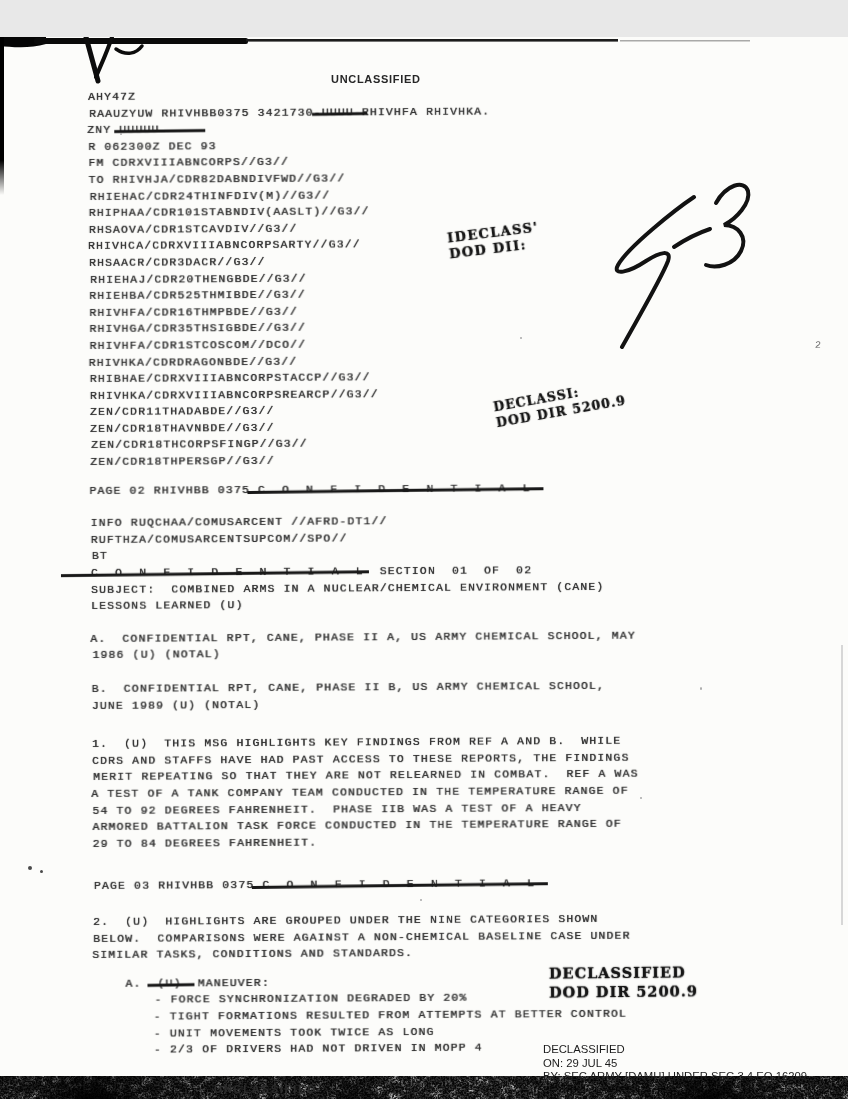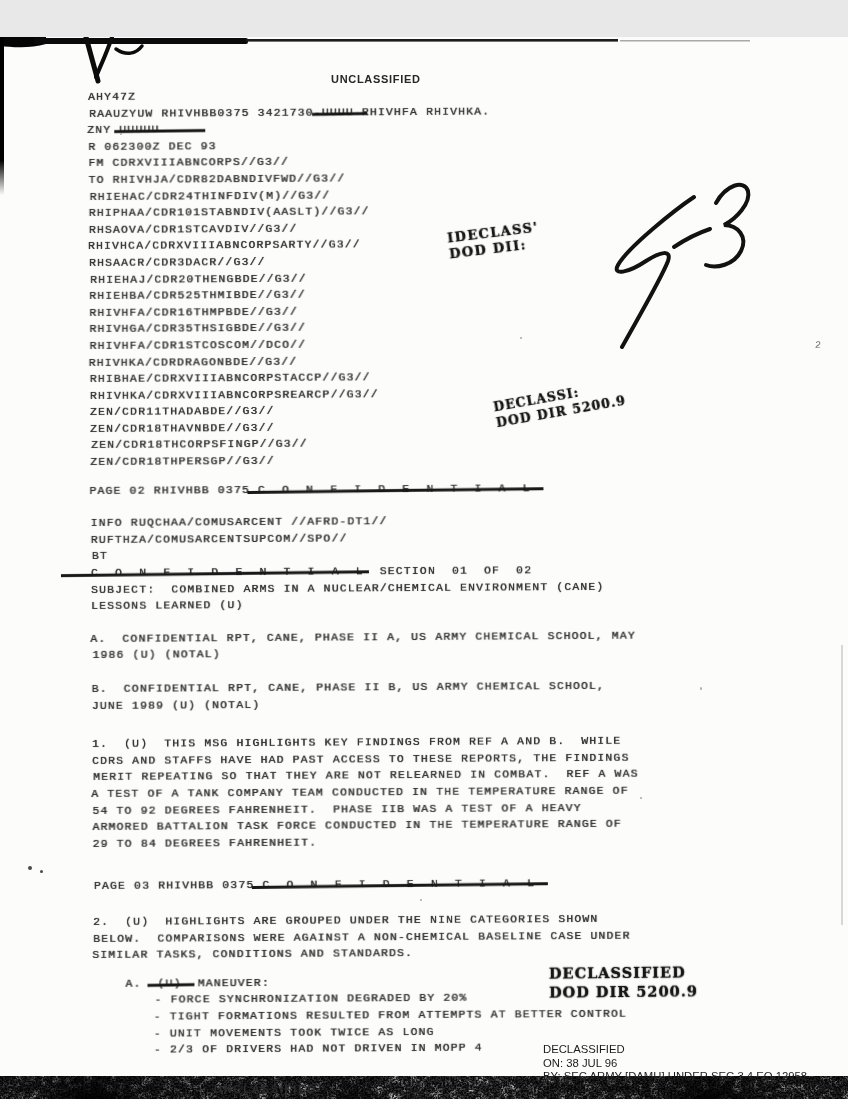--- a/index.html
+++ b/index.html
@@ -105,22 +105,22 @@
     <span>DECLASSI:</span>
     <span>DOD DIR 5200.9</span>
   </div>
   <div class="stamp stamp-bottom">
     <span>DECLASSIFIED</span>
     <span>DOD DIR 5200.9</span>
   </div>
 
   <div class="declass-note">
     <div>DECLASSIFIED</div>
-    <div>ON: 38 JUL 96</div>
-    <div>BY: SEC ARMY [DAMH] UNDER SEC 3.4 EO 12958</div>
+    <div>ON: 29 JUL 45</div>
+    <div>BY: SEC ARMY [DAMH] UNDER SEC 3.4 EO 16209</div>
   </div>
 
   <div class="stray-mark">2</div>
   <div class="ink-dot" style="left:28px;top:829px;width:4px;height:4px;"></div>
   <div class="ink-dot" style="left:40px;top:833px;width:3px;height:3px;"></div>
   <div class="speck" style="left:120px;top:96px;width:2px;height:2px;"></div>
   <div class="speck" style="left:520px;top:300px;width:2px;height:2px;"></div>
   <div class="speck" style="left:700px;top:650px;width:2px;height:3px;"></div>
   <div class="speck" style="left:420px;top:862px;width:2px;height:2px;"></div>
   <div class="speck" style="left:640px;top:760px;width:2px;height:2px;"></div>

